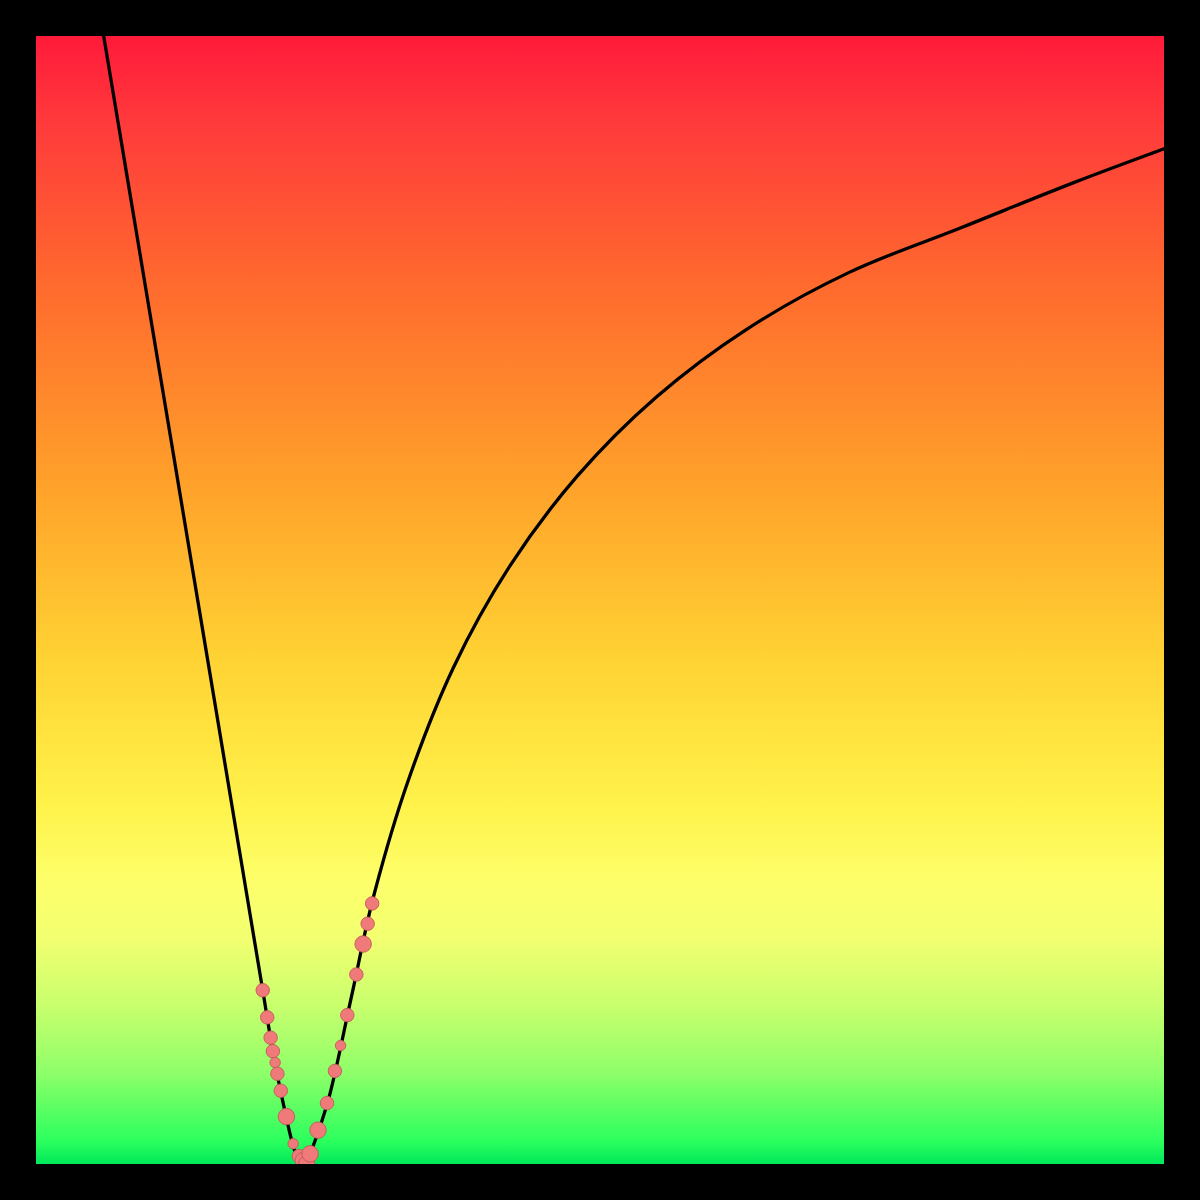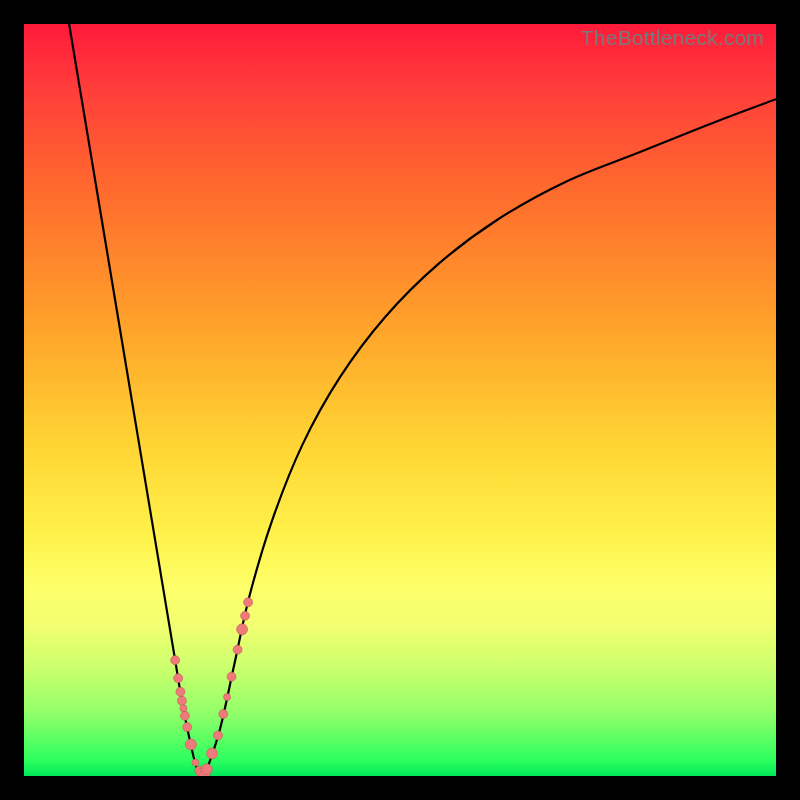--- a/index.html
+++ b/index.html
@@ -57,21 +57,20 @@
   .marker {
     fill: #f07a7a;
     stroke: #c05a5a;
     stroke-width: 0.6;
   }
 </style>
 </head>
 <body>
 
 <div class="frame">
-  <div class="watermark">TheBottleneck.com</div>
   <svg id="chart-svg" width="752" height="752" viewBox="0 0 752 752">
     <path id="left-curve" class="curve" d="M 45.12 0 C 47.8272 16.2432, 54.7456 57.753600000000006, 60.160000000000004 90.24000000000001 C 65.5744 122.72640000000001, 69.7856 147.99360000000001, 75.2 180.48000000000002 C 80.6144 212.96640000000002, 84.8256 238.23359999999997, 90.24 270.71999999999997 C 95.6544 303.2064, 99.86560000000001 328.4736, 105.28000000000002 360.96 C 110.69440000000002 393.4464, 114.9056 418.7136, 120.32000000000001 451.2 C 125.73440000000001 483.6864, 129.94559999999998 508.95359999999994, 135.35999999999999 541.4399999999999 C 140.77439999999999 573.9264, 146.3392 607.3152, 150.4 631.68 C 154.4608 656.0447999999999, 155.2128 661.9104, 157.92 676.8 C 160.6272 691.6895999999999, 162.7328 702.2176, 165.44 714.4 C 168.1472 726.5824, 170.2528 737.712, 172.96 744.48 C 175.6672 751.248, 179.1264 750.6464, 180.48 752"></path>
     <path id="right-curve" class="curve" d="M 180.48 752 C 183.1872 743.8784, 190.1056 727.184, 195.52 706.88 C 200.9344 686.576, 205.14560000000003 663.5648000000001, 210.56000000000003 639.2 C 215.97440000000003 614.8352, 218.832 597.2384, 225.6 571.52 C 232.368 545.8016, 238.68480000000002 523.3919999999999, 248.16000000000003 496.32 C 257.63520000000005 469.248, 266.05760000000004 446.8384, 278.24 421.12 C 290.4224 395.40160000000003, 300.9504 376.4512, 315.84 353.44 C 330.72959999999995 330.4288, 343.36319999999995 313.58400000000006, 360.96 293.28000000000003 C 378.5568 272.976, 393.29600000000005 258.2368, 413.6 240.64 C 433.904 223.04319999999998, 450.7488 210.40959999999998, 473.76 195.51999999999998 C 496.77119999999996 180.63039999999998, 515.7216 170.10239999999996, 541.4399999999999 157.91999999999996 C 567.1583999999999 145.73759999999996, 589.568 138.66880000000003, 616.64 127.84000000000003 C 643.712 117.01120000000003, 667.4752000000001 107.2352, 691.84 97.75999999999999 C 716.2048 88.28479999999998, 741.1712 79.26079999999995, 752 75.19999999999993"></path>
     <g id="markers">
         <circle cx="151.15200000000002" cy="636.192" r="4.5" class="marker"></circle>
         <circle cx="154.16" cy="654.24" r="4.5" class="marker"></circle>
         <circle cx="156.41600000000003" cy="667.7760000000001" r="4.5" class="marker"></circle>
         <circle cx="157.92" cy="676.8" r="4.5" class="marker"></circle>
         <circle cx="159.424" cy="684.3199999999999" r="3.5" class="marker"></circle>
         <circle cx="160.928" cy="691.8399999999999" r="4.5" class="marker"></circle>

